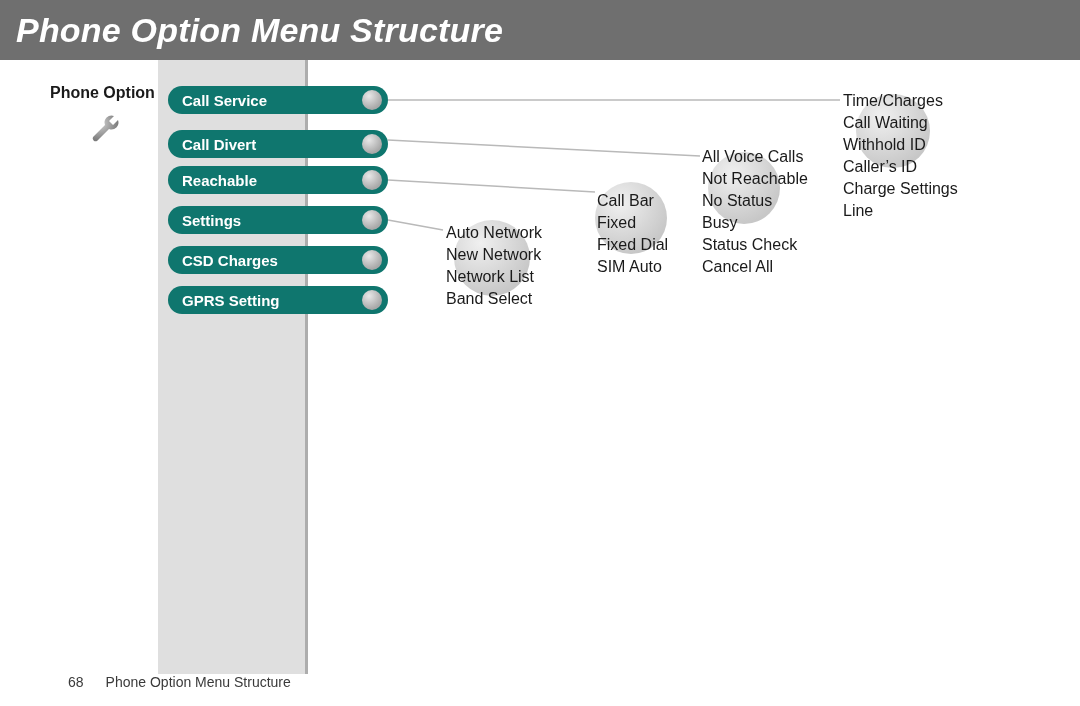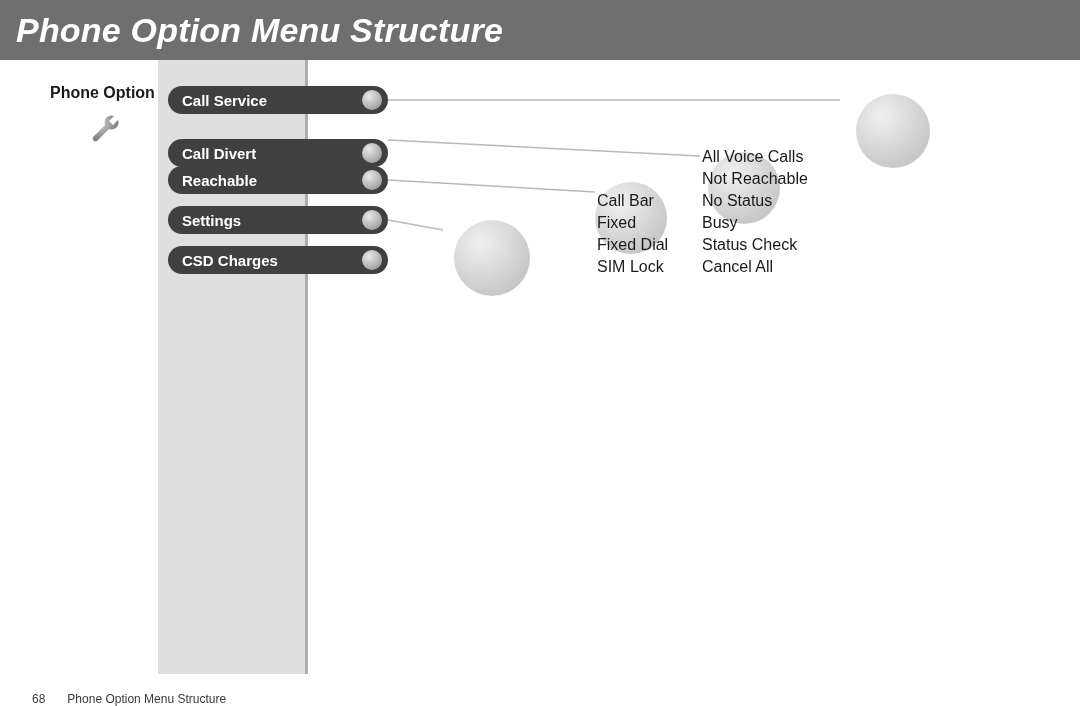--- a/index.html
+++ b/index.html
@@ -39,21 +39,21 @@
     position:absolute;
     left:88px; top:50px;
     width:36px; height:36px;
   }
   
   .pill {
     position:absolute;
     left:168px;
     width:220px; height:28px;
     border-radius:14px;
-    background:#404040;
+    background:#0f766e;
     color:#fff;
     font-weight:600;
     font-size:15px;
     display:flex; align-items:center;
     padding-left:14px;
   }
   .pill::after{
     content:"";
     position:absolute;
     right:6px; top:4px;
@@ -76,23 +76,23 @@
     z-index:0;
   }
   .col-4, .col-3, .col-2, .col-1 { z-index:2; }
   .lines { position:absolute; left:0; top:0; z-index:1; pointer-events:none; }
   
   .footer {
     position:absolute;
     left:0; bottom:0;
     height:32px;
     width:100%;
-    display:flex; align-items:flex-end;
-    padding-left:32px;
-    font-size:12px;
+    display:flex; align-items:flex-start;
+    padding-left:68px;
+    font-size:14px;
     color:#3a3a3a;
   }
   .footer .pgnum { margin-right:22px; }
 </style>
 </head>
 <body>
 
 <div class="page">
   <div class="title-bar">
     <h1>Phone Option Menu Structure</h1>
@@ -119,55 +119,72 @@
         <line x1="388" y1="40" x2="840" y2="40"></line>
         <line x1="388" y1="80" x2="700" y2="96"></line>
         <line x1="388" y1="120" x2="595" y2="132"></line>
         <line x1="388" y1="160" x2="443" y2="170"></line>
       </g>
     </svg>
 
     <div class="pill" style="top:26px">
         <span>Call Service</span>
       </div>
-    <div class="pill" style="top:79px">
+    <div class="pill" style="top:70px">
         <span>Call Divert</span>
       </div>
     <div class="pill" style="top:106px">
         <span>Reachable</span>
       </div>
     <div class="pill" style="top:146px">
         <span>Settings</span>
       </div>
     <div class="pill" style="top:186px">
         <span>CSD Charges</span>
       </div>
+    <div class="pill" style="top:226px">
+        <span>GPRS Setting</span>
+      </div>
 
     <div class="bubble" style="left:454px; top:160px; width:76px; height:76px;"></div>
     <div class="bubble" style="left:595px; top:122px; width:72px; height:72px;"></div>
     <div class="bubble" style="left:708px; top:92px;  width:72px; height:72px;"></div>
     <div class="bubble" style="left:856px; top:34px;  width:74px; height:74px;"></div>
 
+    <div class="col col-4">
+      <div>Auto Network</div>
+      <div>New Network</div>
+      <div>Network List</div>
+      <div>Band Select</div>
+    </div>
 
     <div class="col col-3">
       <div>Call Bar</div>
       <div>Fixed</div>
       <div>Fixed Dial</div>
-      <div>SIM Lock</div>
+      <div>SIM Auto</div>
     </div>
 
     <div class="col col-2">
       <div>All Voice Calls</div>
       <div>Not Reachable</div>
       <div>No Status</div>
       <div>Busy</div>
       <div>Status Check</div>
       <div>Cancel All</div>
     </div>
 
+    <div class="col col-1">
+      <div>Time/Charges</div>
+      <div>Call Waiting</div>
+      <div>Withhold ID</div>
+      <div>Caller’s ID</div>
+      <div>Charge Settings</div>
+      <div>Line</div>
+    </div>
 
   </div>
 
   <div class="footer">
     <span class="pgnum">68</span>
     <span>Phone Option Menu Structure</span>
   </div>
 </div>
 
 </body></html>

